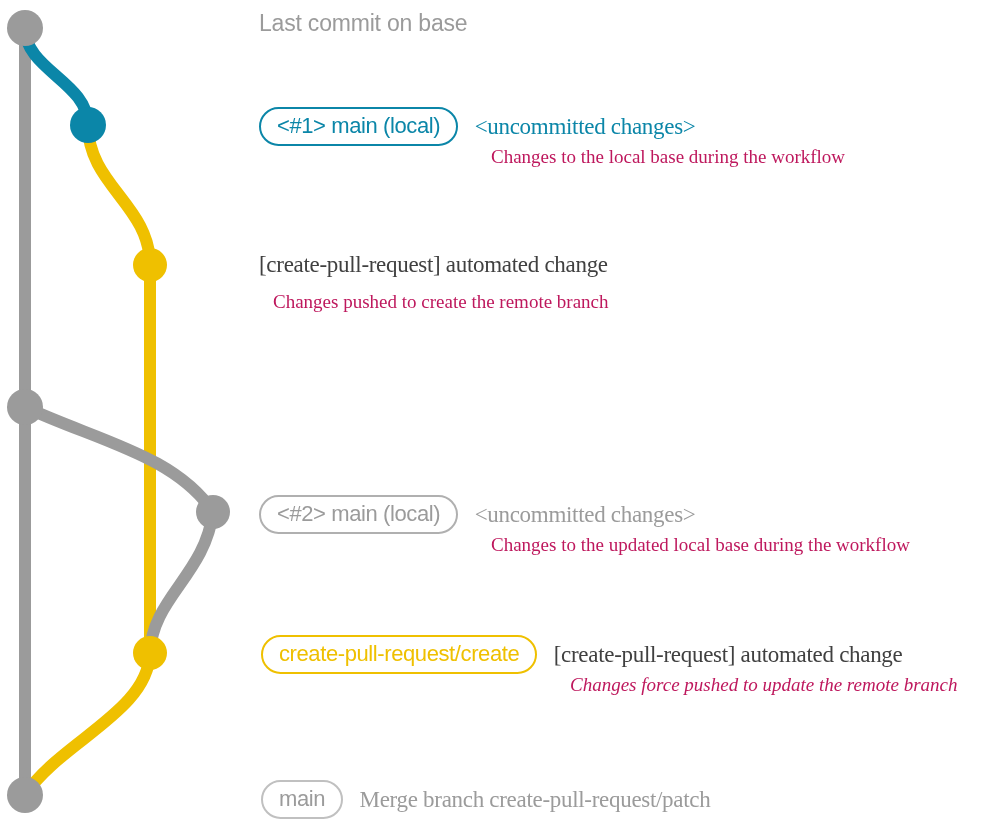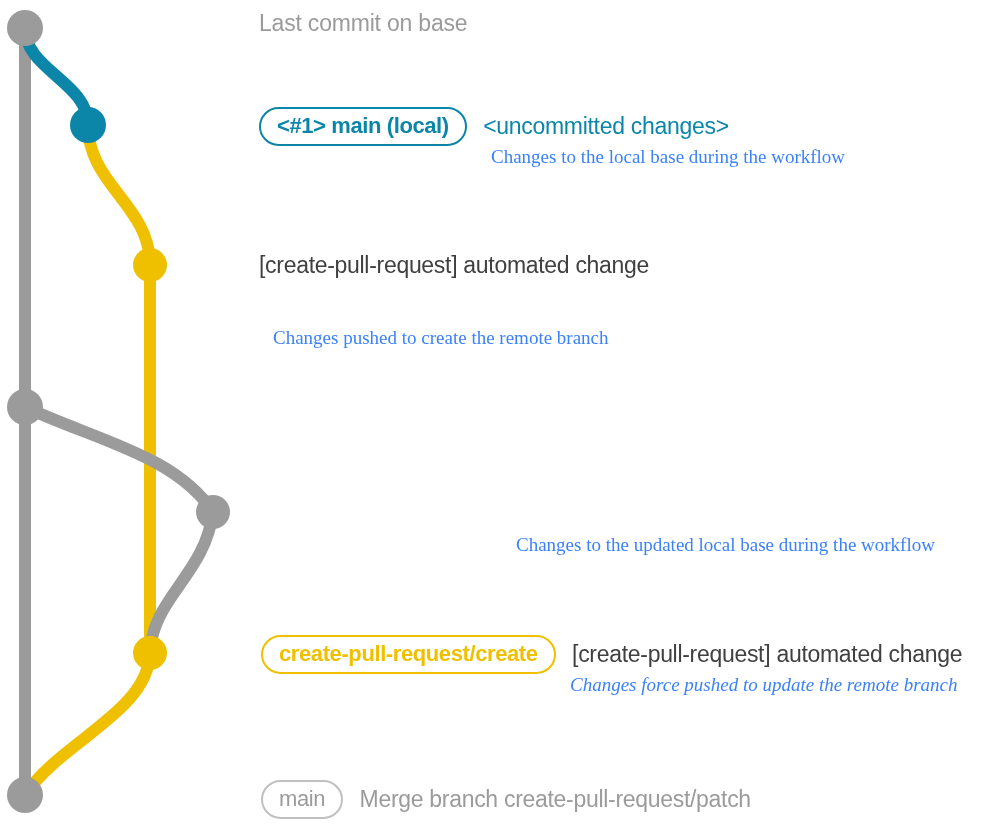--- a/index.html
+++ b/index.html
@@ -33,37 +33,37 @@
   }
   .row {
     position: absolute;
     white-space: nowrap;
   }
   .note {
     position: absolute;
     white-space: nowrap;
     font-family: "Liberation Serif", serif;
     font-size: 19px;
-    color: #3b82f6;
+    color: #be185d;
   }
   .plain-label {
     font-family: "Liberation Sans", sans-serif;
     font-size: 23px;
     color: #9b9b9b;
     letter-spacing: -0.2px;
   }
   .badge {
     display: inline-block;
     vertical-align: middle;
     border: 2px solid #9b9b9b;
     border-radius: 20px;
     padding: 6px 16px 7px 16px;
     font-family: "Liberation Sans", sans-serif;
     font-size: 22px;
-    font-weight: bold;
+    font-weight: normal;
     color: #9b9b9b;
     letter-spacing: -0.4px;
     line-height: 1;
   }
   .badge.blue {
     border-color: #0b86a8;
     color: #0b86a8;
   }
   .badge.yellow {
     border-color: #efc000;
@@ -77,21 +77,21 @@
   .badge.gray-plain {
     border-color: #c0c0c0;
     color: #9b9b9b;
     font-weight: normal;
     text-align: right;
   }
   .msg {
     display: inline-block;
     vertical-align: middle;
     margin-left: 12px;
-    font-family: Liberation Sans, sans-serif;
+    font-family: Liberation Serif, serif;
     font-size: 23px;
     letter-spacing: -0.3px;
   }
   .msg.blue  { color: #0b86a8; }
   .msg.yellow{ color: #404040; }
   .msg.gray  { color: #9b9b9b; }
 </style>
 </head>
 <body>
 
@@ -130,24 +130,28 @@
 
     <div class="row" style="left:255px; top:107px;">
       <span class="badge blue">&lt;#1&gt; main (local)</span>
       <span class="msg blue">&lt;uncommitted changes&gt;</span>
     </div>
     <div class="note" style="left:487px; top:146px;">Changes to the local base during the workflow</div>
 
     <div class="row" style="left:255px; top:252px;">
       <span class="msg yellow" style="margin-left:0;">[create-pull-request] automated change</span>
     </div>
-    <div class="note" style="left:269px; top:291px;margin-top:36px;">Changes pushed to create the remote branch</div>
+    <div class="note" style="left:269px; top:291px;">Changes pushed to create the remote branch</div>
 
 
-    <div class="note" style="left:487px; top:534px;margin-left:25px;">Changes to the updated local base during the workflow</div>
+    <div class="row" style="left:255px; top:495px;">
+      <span class="badge gray">&lt;#2&gt; main (local)</span>
+      <span class="msg gray">&lt;uncommitted changes&gt;</span>
+    </div>
+    <div class="note" style="left:487px; top:534px;">Changes to the updated local base during the workflow</div>
 
     <div class="row" style="left:257px; top:635px;">
       <span class="badge yellow">create-pull-request/create</span>
       <span class="msg yellow">[create-pull-request] automated change</span>
     </div>
     <div class="note" style="left:566px; top:674px;font-style:italic;">Changes force pushed to update the remote branch</div>
 
     <div class="row" style="left:257px; top:780px;">
       <span class="badge gray-plain">main</span>
       <span class="msg gray">Merge branch create-pull-request/patch</span>

